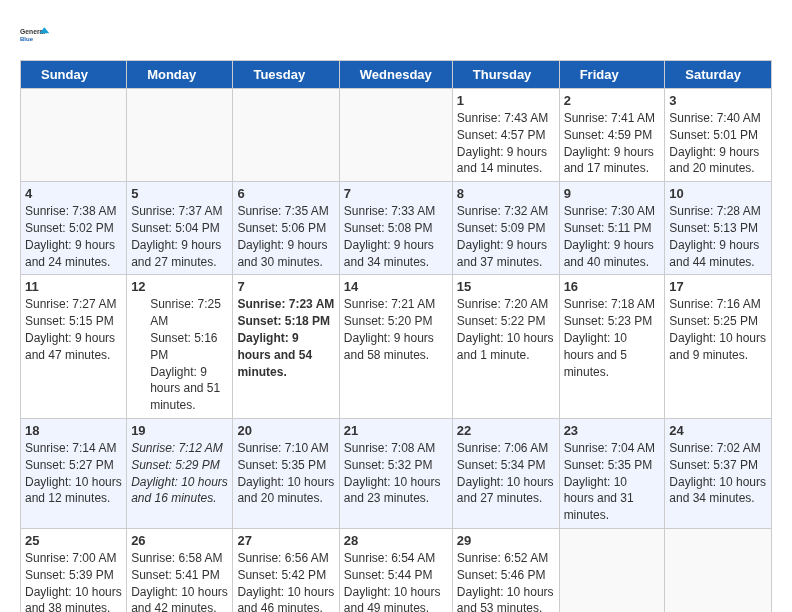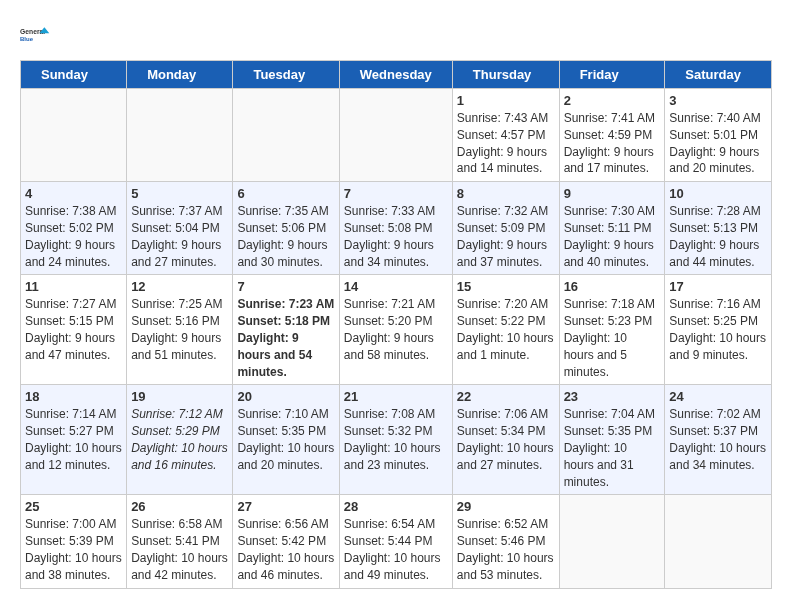--- a/index.html
+++ b/index.html
@@ -182,21 +182,21 @@
       </tr>
       <tr>
         <td>
           <div class="day-number">11</div>
           <div class="day-info" style="white-space: pre-line;">Sunrise: 7:27 AM
 Sunset: 5:15 PM
 Daylight: 9 hours and 47 minutes.</div>
         </td>
         <td>
           <div class="day-number">12</div>
-          <div class="day-info" style="white-space: pre-line;">Sunrise: 7:25 AM
+          <div class="day-info" style="white-space: pre-line; margin-left: 19px;">Sunrise: 7:25 AM
 Sunset: 5:16 PM
 Daylight: 9 hours and 51 minutes.</div>
         </td>
         <td>
           <div class="day-number">7</div>
           <div class="day-info" style="white-space: pre-line; font-weight: bold;">Sunrise: 7:23 AM
 Sunset: 5:18 PM
 Daylight: 9 hours and 54 minutes.</div>
         </td>
         <td>

